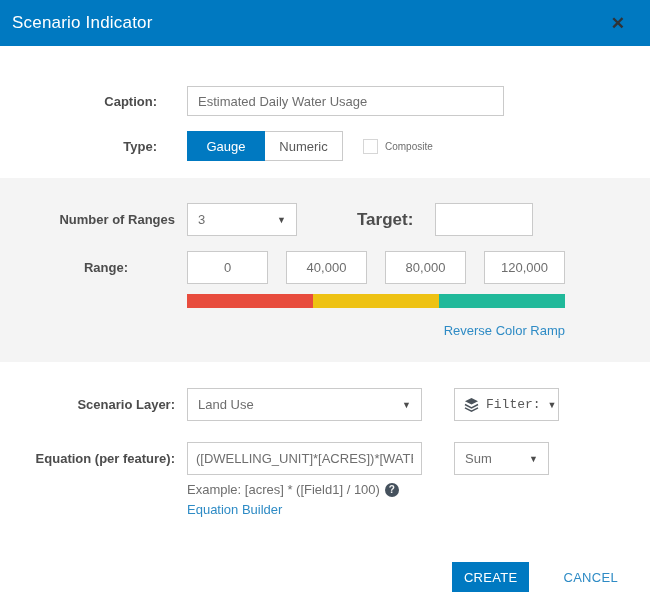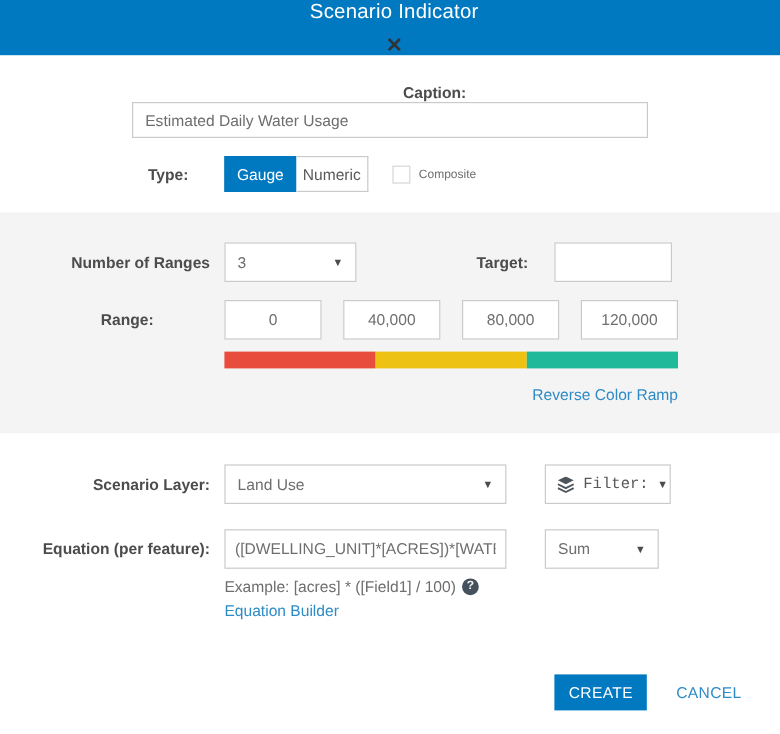--- a/index.html
+++ b/index.html
@@ -1,57 +1,57 @@
 <!DOCTYPE html>
 <html><head>
 <meta charset="utf-8">
 <style>
   * { margin:0; padding:0; box-sizing:border-box; }
   html,body { background:#ffffff; }
   body { width:650px; height:612px; font-family:"Liberation Sans", sans-serif; }
   .dialog { width:650px; height:612px; background:#fff; overflow:hidden; position:relative; }
 
   
-  .hdr { height:46px; background:#0079c1; display:flex; align-items:center; padding:0 25px 0 32px;flex-direction:column; }
+  .hdr { height:46px; background:#0079c1; display:flex; align-items:center; padding:0 25px 0 12px; }
   .hdr-title { color:#ffffff; font-size:17px; letter-spacing:.2px; flex:1; }
   .hdr-close { color:#2f3337; font-size:17px; font-weight:bold; cursor:pointer; line-height:1; }
 
   
   .row { display:flex; align-items:center; }
   .row-label { width:187px; text-align:right; font-size:13px; font-weight:bold; color:#4c4c4c; flex-shrink:0; }
   .pr30 { padding-right:30px; }
   .pr12 { padding-right:12px; }
   .pr59 { padding-right:59px; }
 
   .text-input, .select {
     height:30px; border:1px solid #cacaca; background:#fff; color:#6e6e6e;
     font-size:13px; font-family:"Liberation Sans", sans-serif; outline:none;
   }
   .text-input { padding:0 10px; }
 
   
-  .caption-row { margin-top:24px;flex-direction:column; }
-  .caption-input { width:430px; }
+  .caption-row { margin-top:40px; }
+  .caption-input { width:317px; }
 
   
   .type-row { margin-top:15px; }
   .toggle { display:flex; }
-  .toggle-btn { height:30px; width:60px; font-size:13px; font-family:"Liberation Sans", sans-serif;
+  .toggle-btn { height:30px; width:78px; font-size:13px; font-family:"Liberation Sans", sans-serif;
     border:1px solid #cacaca; background:#fff; color:#595959; cursor:pointer; }
   .toggle-btn.active { background:#0079c1; border-color:#0079c1; color:#fff; }
   .toggle-btn + .toggle-btn { border-left:none; }
   .checkbox { width:15px; height:15px; border:1px solid #d6d6d6; background:#fff; margin-left:20px; display:inline-block; cursor:pointer; }
   .checkbox-label { margin-left:7px; font-size:10px; color:#6e6e6e; }
 
   
   .gray-panel { margin-top:17px; background:#f4f4f4; padding:25px 0 23px 0; }
   .select { display:inline-flex; align-items:center; justify-content:space-between; padding:0 10px; cursor:pointer; }
   .select .caret { font-size:9px; color:#4c4c4c; margin-left:8px; }
   .nor-select { width:110px; height:33px; }
-  .target-label { margin-left:100px; font-size:13px; font-weight:bold; color:#4c4c4c; }
+  .target-label { margin-left:60px; font-size:17px; font-weight:bold; color:#4c4c4c; }
   .target-input { margin-left:22px; width:98px; height:33px; }
 
   .range-row { margin-top:15px; }
   .range-input { width:81px; height:33px; text-align:center; margin-right:18px; padding:0 4px; }
   .range-input:last-child { margin-right:0; }
 
   .ramp { margin:10px 0 0 187px; width:378px; height:14px; display:flex; }
   .ramp-seg { flex:1; height:14px; }
 
   .reverse-row { margin:13px 0 0 187px; width:378px; text-align:right; }
@@ -73,21 +73,21 @@
   .eq-example { margin-top:7px; font-size:13px; color:#6e6e6e; display:flex; align-items:center; }
   .help { width:14px; height:14px; border-radius:50%; background:#45515d; color:#f4f4f4; font-size:10px;
     font-weight:bold; display:inline-flex; align-items:center; justify-content:center; margin-left:5px; cursor:pointer; }
   .eq-builder { margin-top:5px; font-size:13px; }
   .sum-select { margin-left:32px; width:95px; height:33px; }
 
   
   .footer { position:absolute; right:32px; bottom:20px; display:flex; align-items:center; }
   .create-btn { min-width:66px; height:30px; background:#0079c1; color:#fff; border:none; font-size:13px;
     font-family:"Liberation Sans", sans-serif; padding:0 12px; cursor:pointer; letter-spacing:.3px; }
-  .cancel-link { margin-left:24px; font-size:13px; letter-spacing:.3px; }
+  .cancel-link { margin-left:34px; font-size:13px; letter-spacing:.3px; }
 
   .layers-icon svg { display:block; }
 </style>
 </head>
 <body>
 
 <div class="dialog">
 
   <div class="hdr">
     <span class="hdr-title">Scenario Indicator</span>

